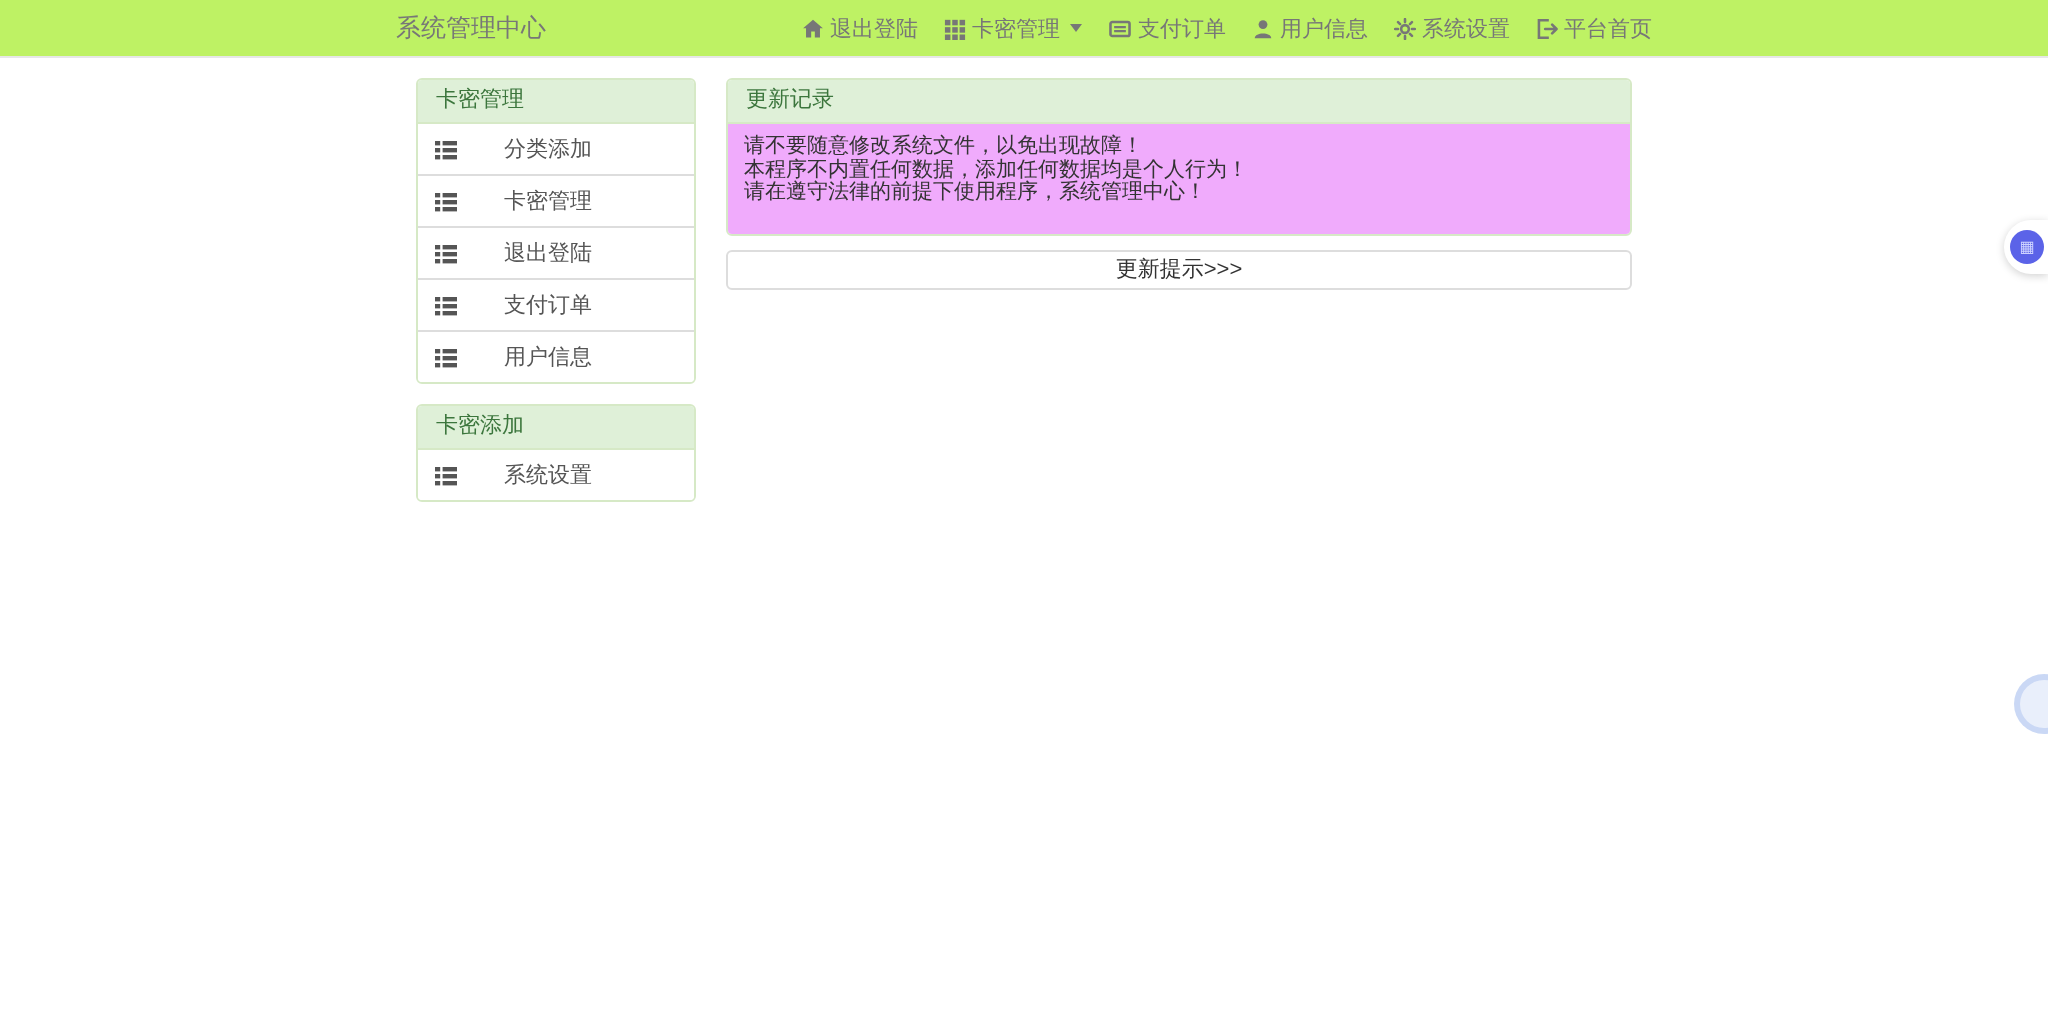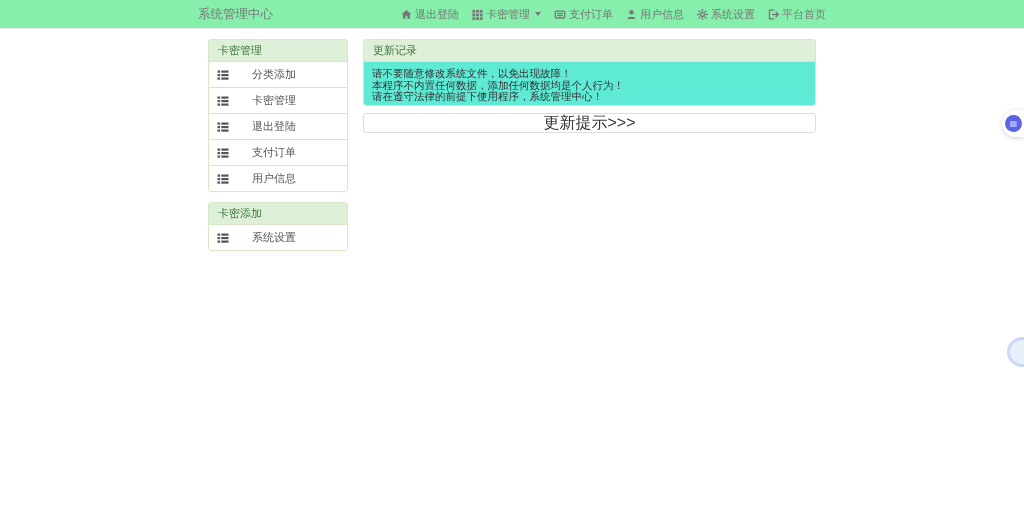--- a/index.html
+++ b/index.html
@@ -5,21 +5,21 @@
   * { margin: 0; padding: 0; box-sizing: border-box; }
   html, body { width: 1024px; height: 508px; overflow: hidden; }
   body {
     font-family: "Liberation Sans", "DejaVu Sans", sans-serif;
     background: #ffffff;
     position: relative;
   }
   
   .navbar {
     height: 29px;
-    background: #86efac;
+    background: #bef264;
     border-bottom: 1px solid #e7e7e7;
   }
   .navbar-inner {
     width: 628px;
     margin: 0 auto;
     height: 100%;
     display: flex;
     align-items: center;
   }
   .brand {
@@ -84,34 +84,34 @@
     padding: 5px 8px;
     font-size: 11px;
     color: #555;
     background: #fff;
     cursor: pointer;
   }
   .list-item + .list-item { border-top: 1px solid #ddd; }
   .list-item svg { display: block; flex: 0 0 auto; }
   
   .panel-body-pre {
-    background: #5eead4;
-    padding: 6px 8px 2px;
+    background: #f0abfc;
+    padding: 6px 8px 14px;
     font-size: 10.5px;
     line-height: 11.5px;
     color: #333;
   }
   .notice-line { white-space: nowrap; }
   .update-bar {
     margin-top: 7px;
     border: 1px solid #ddd;
     border-radius: 3px;
     background: #fff;
     text-align: center;
-    font-size: 16px;
+    font-size: 11px;
     color: #333;
     padding: 3px 0;
     line-height: 12px;
     cursor: pointer;
   }
   
   .float-pill {
     position: absolute;
     top: 110px;
     right: 0;

